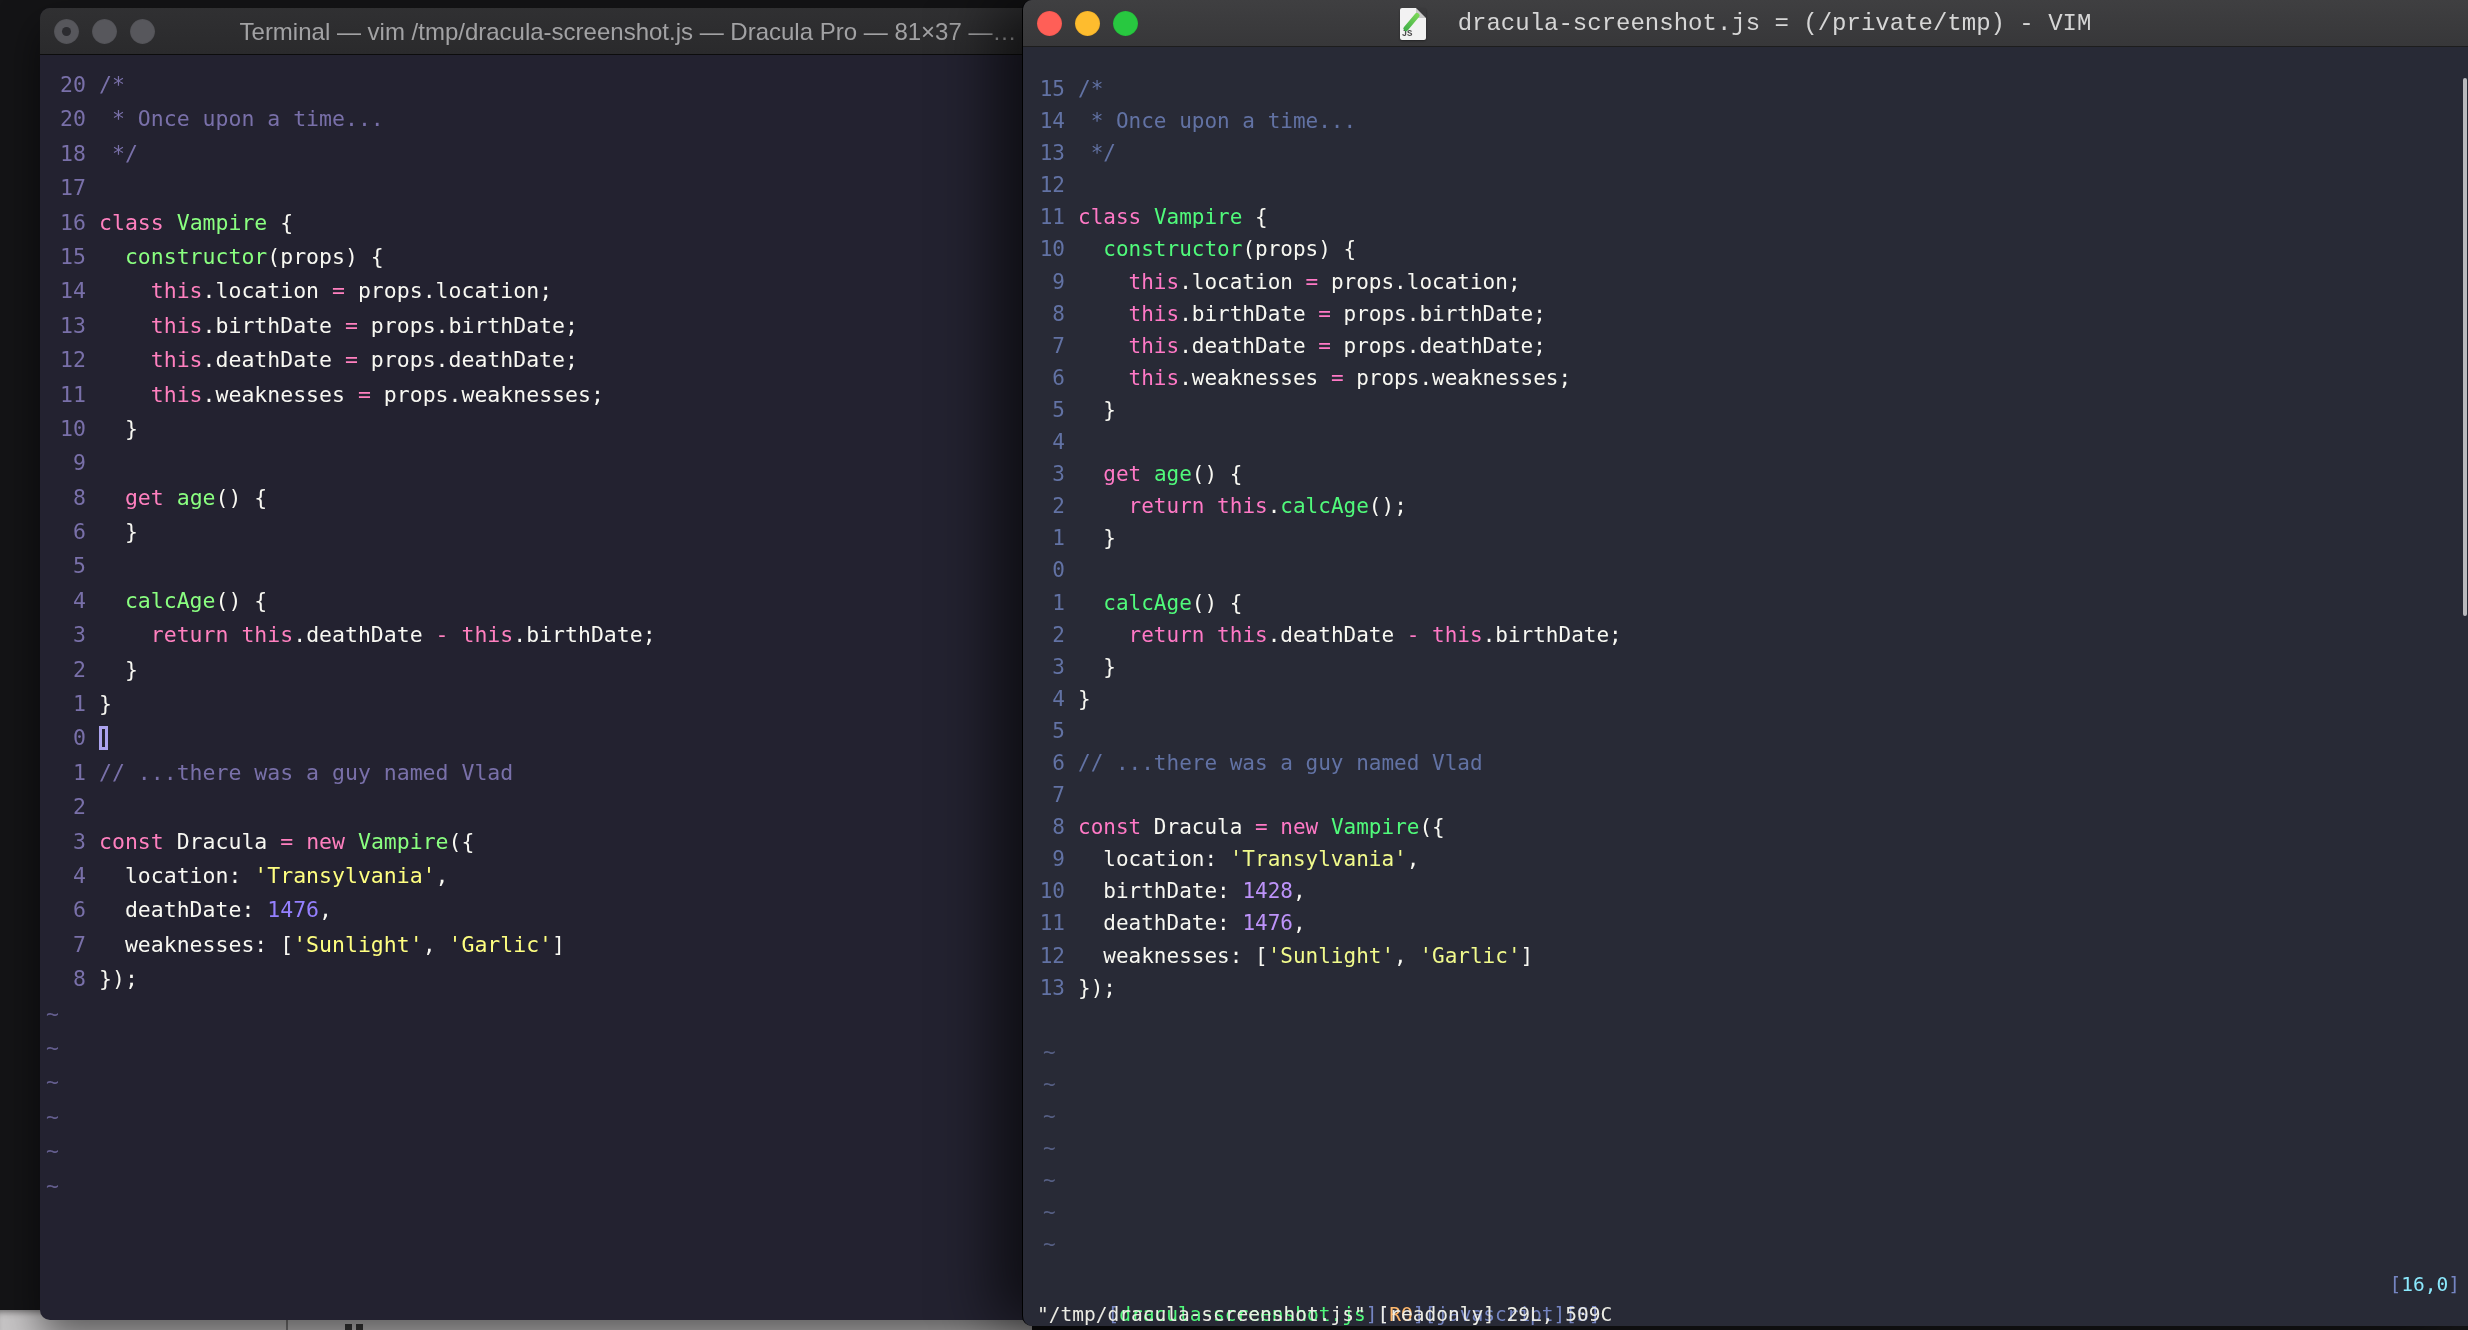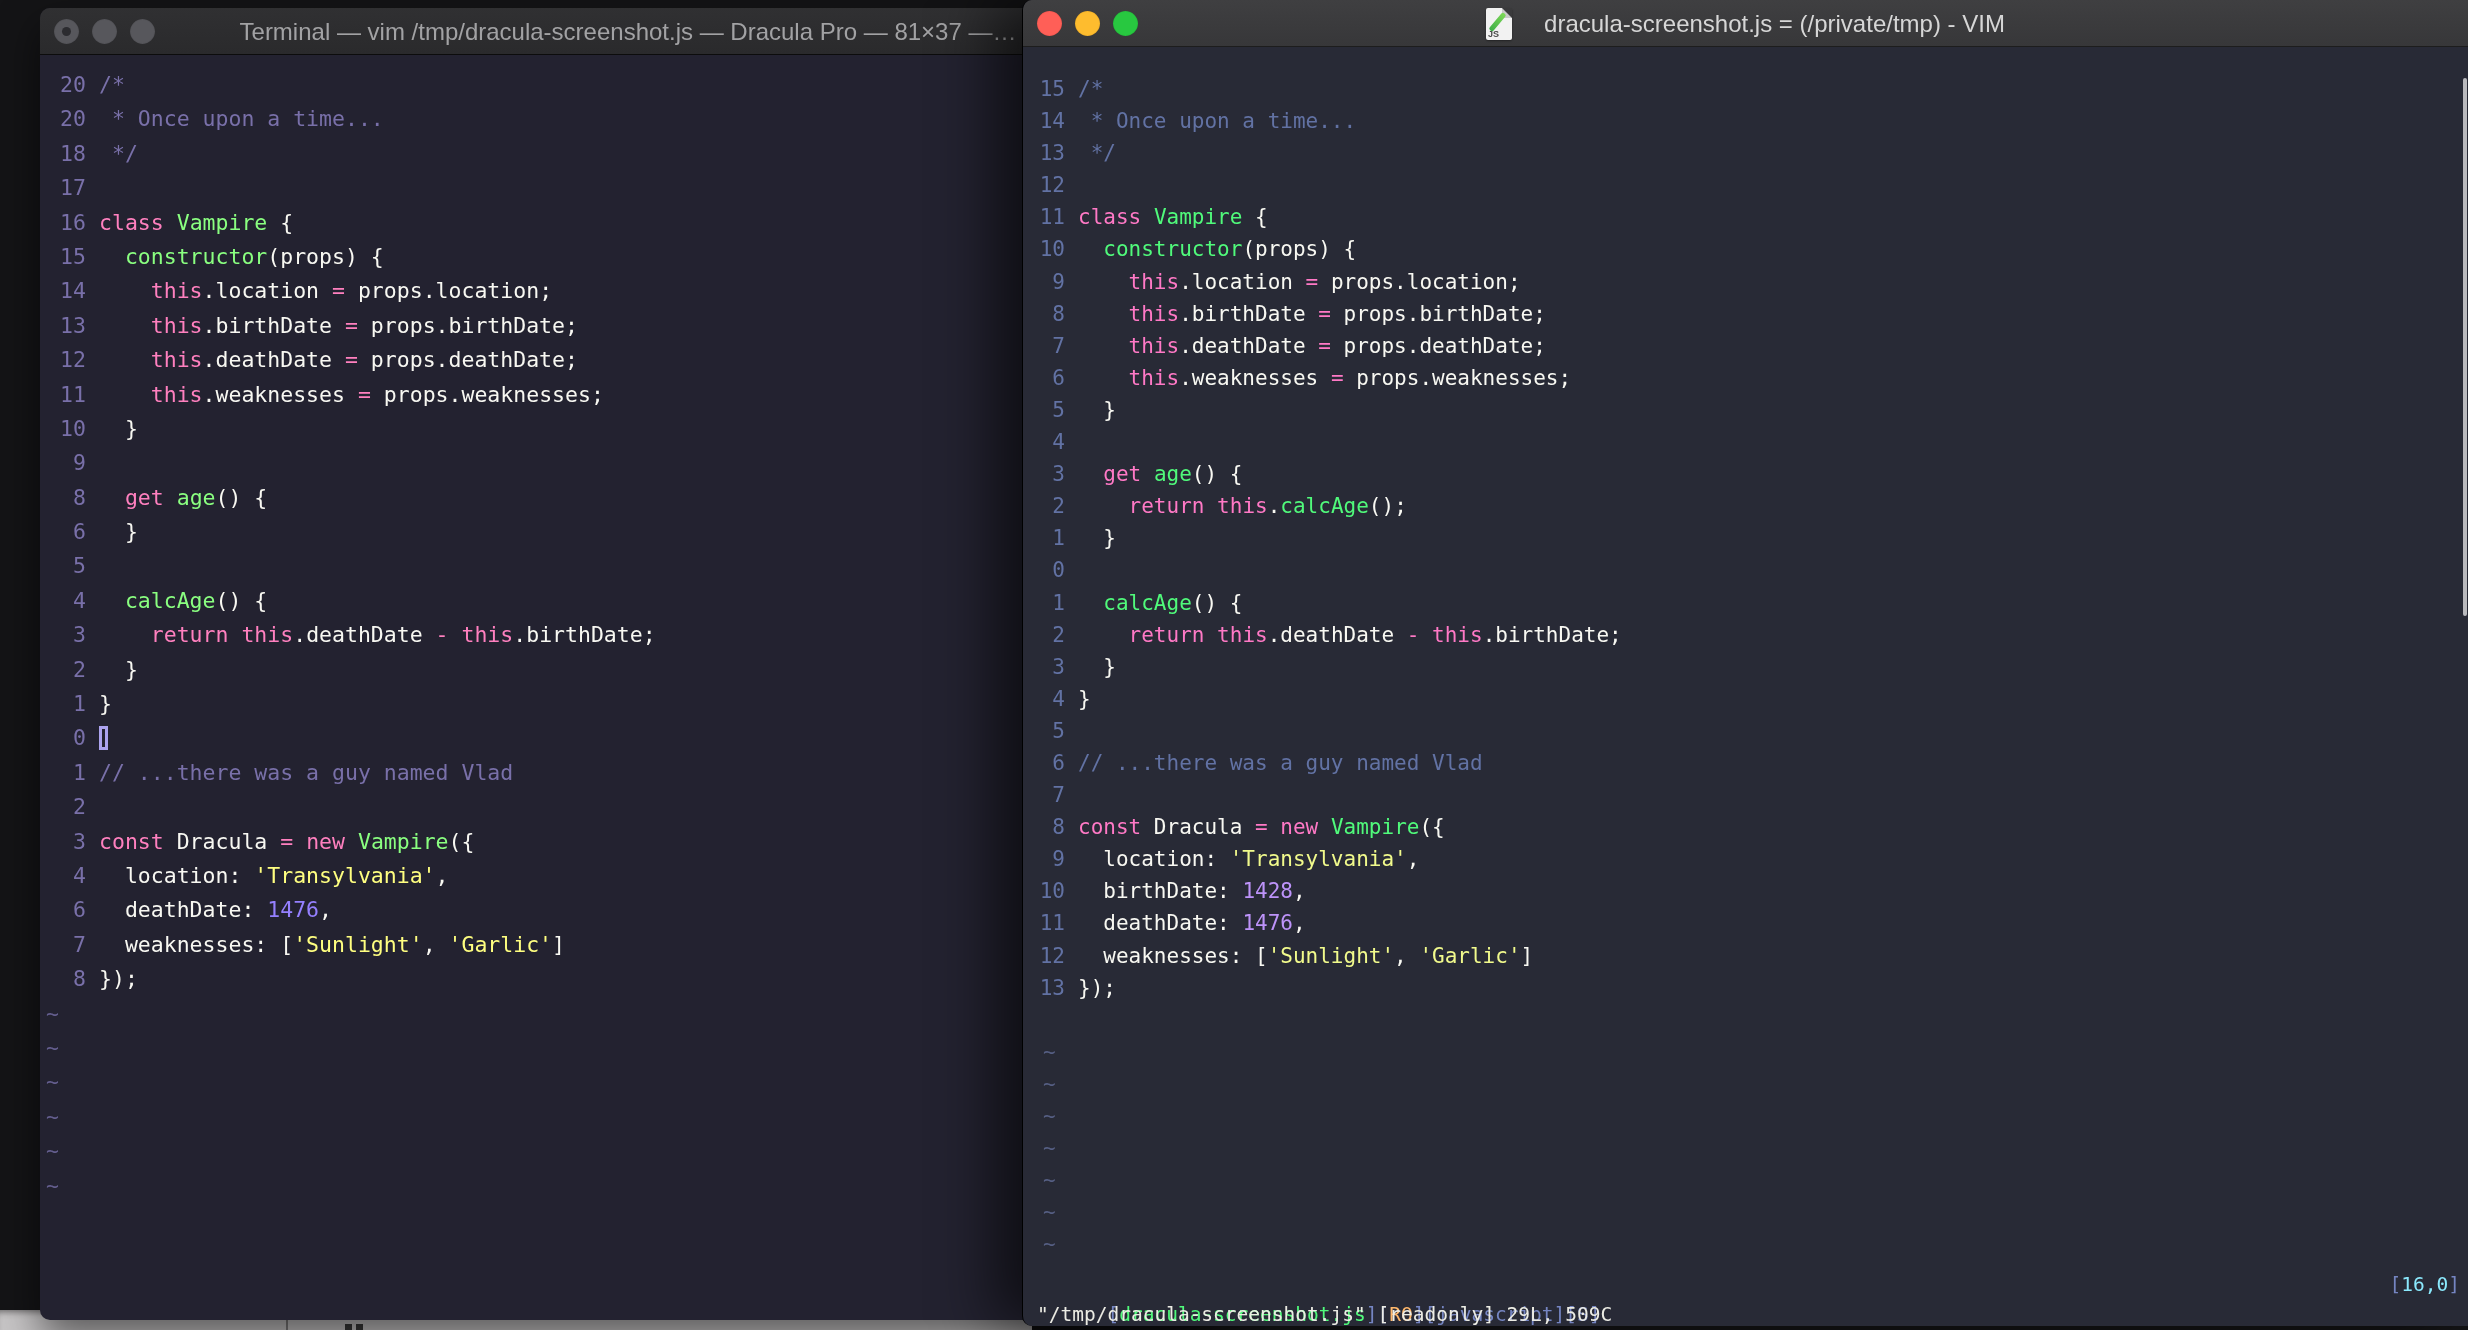--- a/index.html
+++ b/index.html
@@ -61,21 +61,21 @@
   .split-icon .bar { display:block; height:5px; background:#969696; }
   .split-icon .bar + .bar { margin-top:2px; }
   .scroll-thumb { position:absolute; bottom:6px; left:3px; width:20px; height:44px; border-radius:10px;
     background:#aba9aa; }
 
   
   .rw { left:1022px; top:0; width:1446px; height:1326px; background:#282a36;
     border-radius:10px 0 0 10px; box-shadow:-28px 0 60px rgba(0,0,0,.6); border-left:1px solid #000; }
   .rw .titlebar { background:linear-gradient(#3f3f41,#373739); border-bottom:1px solid #1d1d1d; }
   .rw .light.red { background:#ff5f57; } .rw .light.yellow { background:#febc2e; } .rw .light.green { background:#28c840; }
-  .rw .title { color:#d6d6d6; gap:22px; }
+  .rw .title { color:#d6d6d6; gap:22px;font-family:Liberation Mono, monospace; }
 
   .doc-icon { width:26px; height:32px; background:#f2f2f2; border-radius:2px; position:relative;
     margin-right:10px; box-shadow:0 1px 2px rgba(0,0,0,.4); }
   .doc-icon::before { content:""; position:absolute; right:0; top:0; border:5px solid transparent;
     border-top-color:#3a3a3c; border-right-color:#3a3a3c; border-bottom-color:#c9c9c9; border-left-color:#c9c9c9; }
   .doc-icon::after { content:""; position:absolute; left:9px; top:3px; width:5px; height:22px;
     background:linear-gradient(#7ed957,#3fae49); transform:rotate(40deg); border-radius:2px; }
   .doc-icon .js { position:absolute; left:2px; bottom:1px; font-size:9px; font-weight:bold; color:#4a4a4a; }
 
   .rw .code { position:absolute; left:2px; top:47px; right:0; bottom:60px; padding-top:26px; padding-left:12px;

